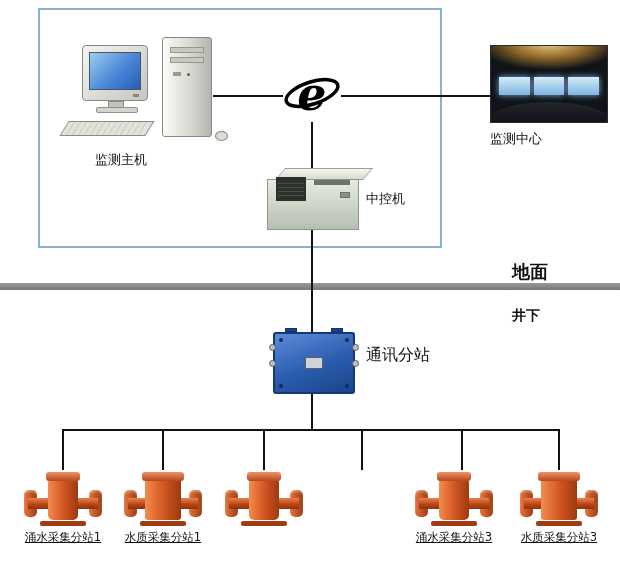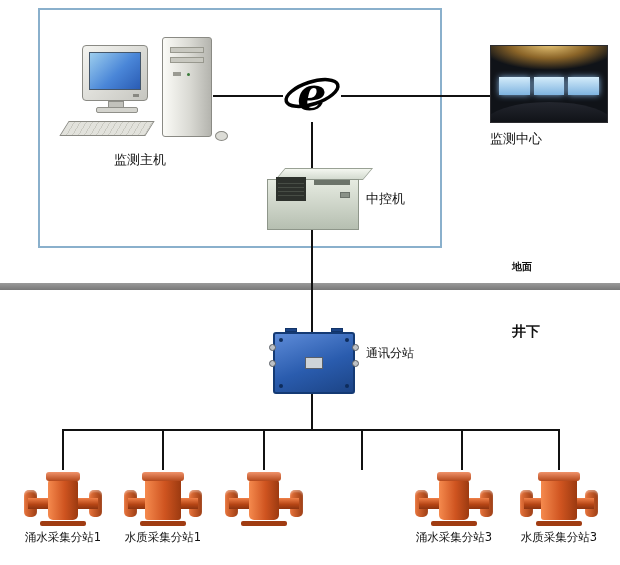--- a/index.html
+++ b/index.html
@@ -10,27 +10,27 @@
   
   .ground-box{position:absolute;left:38px;top:8px;width:400px;height:236px;
     border:2px solid #8ab0cc;z-index:0;background:transparent;}
   .divider{position:absolute;left:0;top:283px;width:620px;height:7px;
     background:linear-gradient(180deg,#9a9a9a,#787878);z-index:0;}
   .wires{position:absolute;left:0;top:0;z-index:1;pointer-events:none;}
   .node,.label{z-index:2;}
 
   
   .label{position:absolute;color:#111;}
-  .lbl-host{left:95px;top:151px;width:90px;text-align:center;font-size:13px;}
+  .lbl-host{left:95px;top:151px;width:90px;font-size:13px;}
   .lbl-center{left:490px;top:130px;width:116px;text-align:left;font-size:13px;}
   .lbl-control{left:366px;top:190px;font-size:13px;}
-  .lbl-junction{left:366px;top:345px;font-size:12px;}
+  .lbl-junction{left:366px;top:345px;font-size:16px;}
   .lbl-groundstation{left:112px;top:247px;font-size:14px;font-weight:600;letter-spacing:1px;}
-  .lbl-surface{left:512px;top:260px;font-size:10px;font-weight:600;}
-  .lbl-underground{left:512px;top:307px;font-size:14px;font-weight:600;margin-top:16px;}
+  .lbl-surface{left:512px;top:260px;font-size:18px;font-weight:600;}
+  .lbl-underground{left:512px;top:307px;font-size:14px;font-weight:600;}
 
   
   .computer{position:absolute;left:60px;top:35px;width:170px;height:118px;}
   .computer *{position:absolute;box-sizing:border-box;}
   .monitor{left:22px;top:10px;width:66px;height:56px;background:linear-gradient(135deg,#f4f4f0,#c6c6c0);
     border:1px solid #8a8a84;border-radius:4px;}
   .screen{left:6px;top:6px;width:52px;height:38px;border:1px solid #44566a;
     background:linear-gradient(135deg,#9ccdee 0%,#4a86d8 55%,#2a5cb4 100%);}
   .monitor-btn{right:8px;bottom:3px;width:6px;height:3px;background:#888882;}
   .stand{left:48px;top:66px;width:16px;height:7px;background:#c2c2bc;border:1px solid #90908a;}
@@ -93,21 +93,21 @@
   .device .flange{top:22px;width:13px;height:27px;border-radius:5px;
     background:linear-gradient(90deg,#e8743c,#9c3c12);box-shadow:inset 0 2px 2px rgba(255,255,255,.35);}
   .device .fl{left:0;} .device .fr{right:0;}
   .device .body{left:50%;transform:translateX(-50%);top:10px;width:30px;height:42px;border-radius:5px;
     background:linear-gradient(90deg,#f58a4e,#cf5420 55%,#9c3a10);}
   .device .cap{left:50%;transform:translateX(-50%);top:4px;width:34px;height:9px;border-radius:3px;
     background:linear-gradient(180deg,#f0926a,#b4491c);}
   .device .base{left:50%;transform:translateX(-50%);bottom:0;width:46px;height:5px;background:#a03c12;border-radius:2px;}
   .type-quality .body{width:36px;border-radius:3px;}
   .type-quality .cap{width:42px;}
-  .station-label{margin-top:4px;font-size:11.5px;color:#111;white-space:nowrap;}
+  .station-label{margin-top:4px;font-size:11.5px;color:#111;white-space:nowrap;text-decoration:underline;}
 </style>
 </head>
 <body>
 
 <div class="canvas">
 
   <div class="ground-box"></div>
 
   <div class="divider"></div>
 

